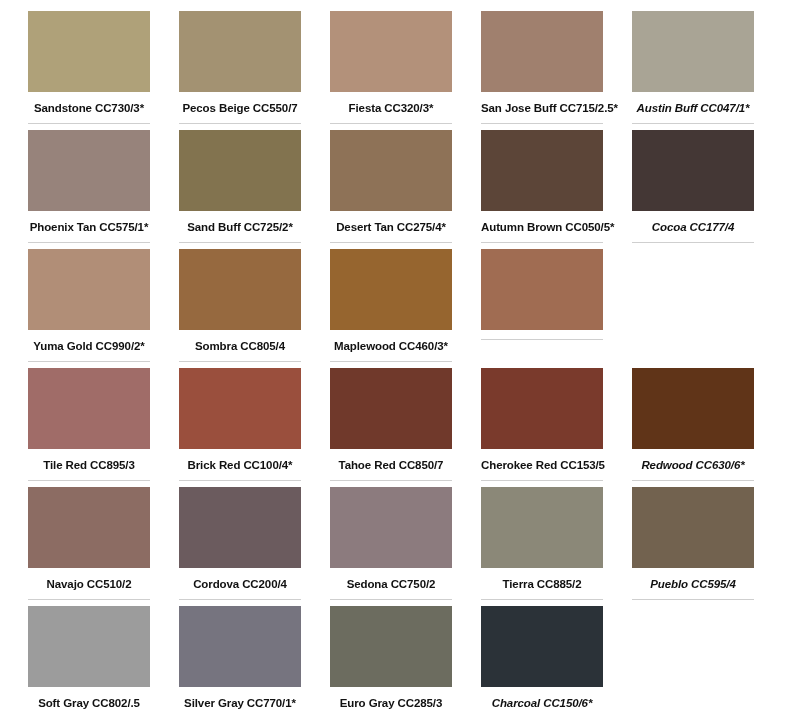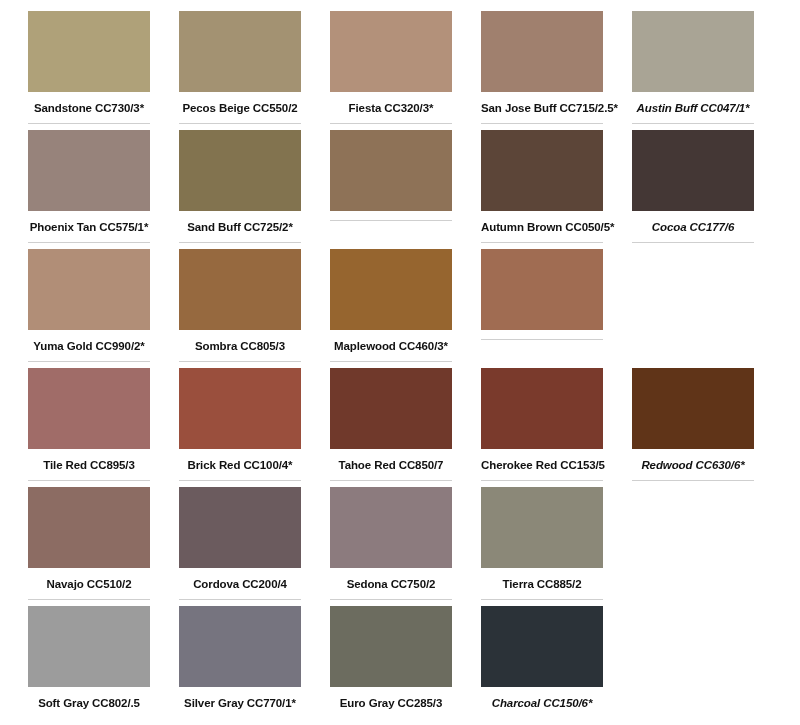--- a/index.html
+++ b/index.html
@@ -69,21 +69,21 @@
 
 <div id="chart">
     <div class="swatch-row">
       <div class="swatch-cell">
         <div class="swatch-chip" title="Sandstone CC730/3*" style="background-color: rgb(175, 161, 121);"></div>
         <div class="swatch-label">Sandstone CC730/3*</div>
         <div class="row-divider"></div>
       </div>
       <div class="swatch-cell">
         <div class="swatch-chip" title="Pecos Beige CC550/3" style="background-color: rgb(163, 146, 114);"></div>
-        <div class="swatch-label">Pecos Beige CC550/2</div>
+        <div class="swatch-label">Pecos Beige CC550/7</div>
         <div class="row-divider"></div>
       </div>
       <div class="swatch-cell">
         <div class="swatch-chip" title="Fiesta CC320/3*" style="background-color: rgb(179, 145, 122);"></div>
         <div class="swatch-label">Fiesta CC320/3*</div>
         <div class="row-divider"></div>
       </div>
       <div class="swatch-cell">
         <div class="swatch-chip" title="San Jose Buff CC715/1.5*" style="background-color: rgb(160, 128, 110);"></div>
         <div class="swatch-label">San Jose Buff CC715/2.5*</div>
@@ -101,42 +101,43 @@
         <div class="swatch-label">Phoenix Tan CC575/1*</div>
         <div class="row-divider"></div>
       </div>
       <div class="swatch-cell">
         <div class="swatch-chip" title="Sand Buff CC725/2*" style="background-color: rgb(130, 115, 79);"></div>
         <div class="swatch-label">Sand Buff CC725/2*</div>
         <div class="row-divider"></div>
       </div>
       <div class="swatch-cell">
         <div class="swatch-chip" title="Desert Tan CC275/4*" style="background-color: rgb(142, 114, 87);"></div>
+        <div class="swatch-label">Desert Tan CC275/4*</div>
         <div class="row-divider"></div>
       </div>
       <div class="swatch-cell">
         <div class="swatch-chip" title="Autumn Brown CC050/5*" style="background-color: rgb(92, 69, 56);"></div>
         <div class="swatch-label">Autumn Brown CC050/5*</div>
         <div class="row-divider"></div>
       </div>
       <div class="swatch-cell last">
         <div class="swatch-chip" title="Cocoa CC177/6" style="background-color: rgb(68, 55, 53);"></div>
-        <div class="swatch-label">Cocoa CC177/6</div>
+        <div class="swatch-label">Cocoa CC177/4</div>
         <div class="row-divider"></div>
       </div>
     </div>
     <div class="swatch-row">
       <div class="swatch-cell">
         <div class="swatch-chip" title="Yuma Gold CC990/2*" style="background-color: rgb(177, 142, 119);"></div>
         <div class="swatch-label">Yuma Gold CC990/2*</div>
         <div class="row-divider"></div>
       </div>
       <div class="swatch-cell">
         <div class="swatch-chip" title="Sombra CC805/3" style="background-color: rgb(150, 105, 63);"></div>
-        <div class="swatch-label">Sombra CC805/3</div>
+        <div class="swatch-label">Sombra CC805/4</div>
         <div class="row-divider"></div>
       </div>
       <div class="swatch-cell">
         <div class="swatch-chip" title="Maplewood CC460/3*" style="background-color: rgb(150, 101, 47);"></div>
         <div class="swatch-label">Maplewood CC460/3*</div>
         <div class="row-divider"></div>
       </div>
       <div class="swatch-cell last">
         <div class="swatch-chip" title="Terra Cotta CC875/4*" style="background-color: rgb(160, 108, 82);"></div>
         <div class="row-divider"></div>
@@ -181,20 +182,25 @@
         <div class="row-divider"></div>
       </div>
       <div class="swatch-cell">
         <div class="swatch-chip" title="Sedona CC750/2" style="background-color: rgb(140, 123, 126);"></div>
         <div class="swatch-label">Sedona CC750/2</div>
         <div class="row-divider"></div>
       </div>
       <div class="swatch-cell">
         <div class="swatch-chip" title="Tierra CC885/2" style="background-color: rgb(139, 136, 120);"></div>
         <div class="swatch-label">Tierra CC885/2</div>
+        <div class="row-divider"></div>
+      </div>
+      <div class="swatch-cell last">
+        <div class="swatch-chip" title="Pueblo CC595/4" style="background-color: rgb(114, 98, 79);"></div>
+        <div class="swatch-label">Pueblo CC595/4</div>
         <div class="row-divider"></div>
       </div>
     </div>
     <div class="swatch-row last-row">
       <div class="swatch-cell">
         <div class="swatch-chip" title="Soft Gray CC802/.5" style="background-color: rgb(156, 156, 156);"></div>
         <div class="swatch-label">Soft Gray CC802/.5</div>
         <div class="row-divider"></div>
       </div>
       <div class="swatch-cell">

